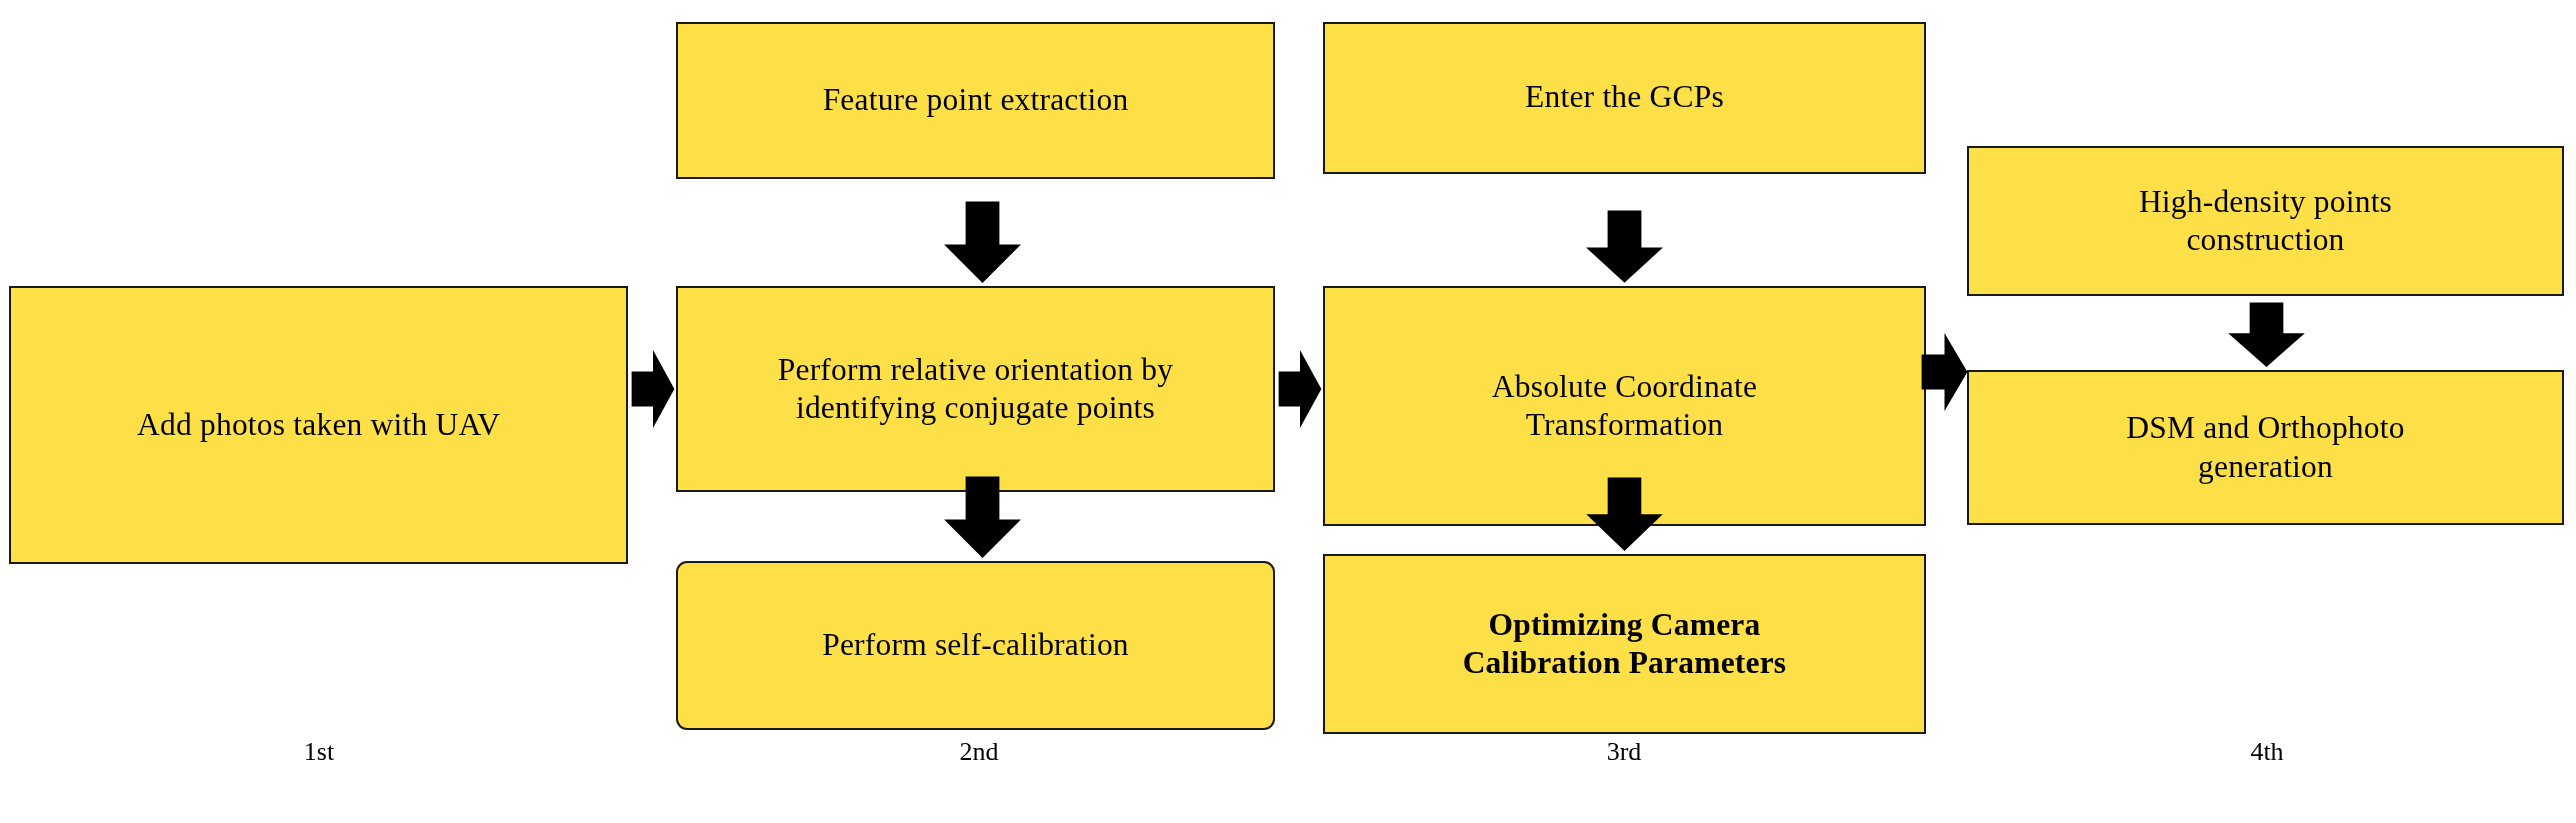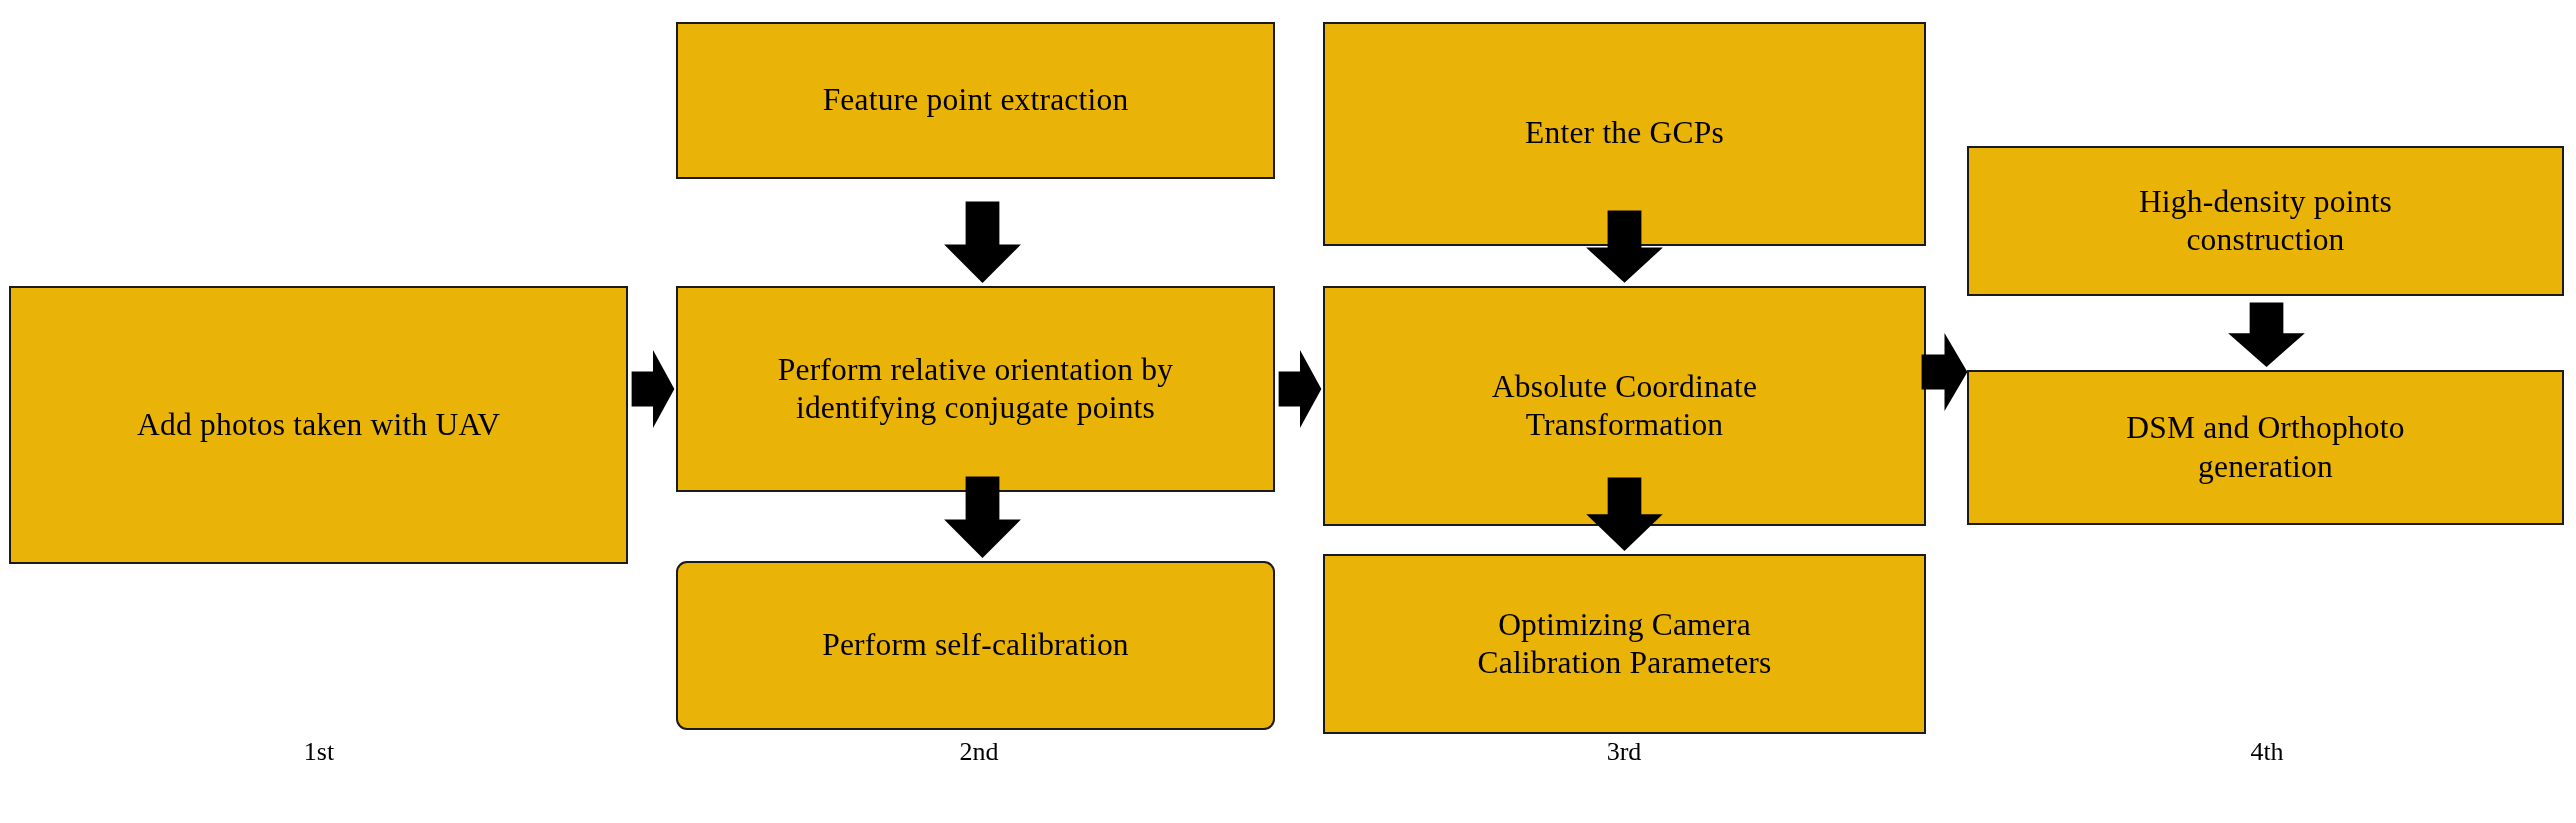--- a/index.html
+++ b/index.html
@@ -19,21 +19,21 @@
     height: 824px;
     background: #ffffff;
     overflow: hidden;
   }
 
   
   .node {
     position: absolute;
     box-sizing: border-box;
     border: 2.3px solid #1a1a1a;
-    background: #eab308;
+    background: #fde047;
     display: flex;
     align-items: center;
     justify-content: center;
     text-align: center;
     padding: 3.1px 7.7px;
   }
   .node .node-text {
     font-size: 31.5px;
     line-height: 1.22;
     letter-spacing: 0.2px;
@@ -71,30 +71,30 @@
 
   <div class="node" style="left:676px; top:286px; width:599px; height:206px;">
     <span class="node-text">Perform relative orientation by
 identifying conjugate points</span>
   </div>
 
   <div class="node" style="left:676px; top:561px; width:599px; height:169px;border-radius:11px;">
     <span class="node-text">Perform self-calibration</span>
   </div>
 
-  <div class="node" style="left:1323px; top:21.5px; width:603px; height:224px;">
+  <div class="node" style="left:1323px; top:21.5px; width:603px; height:152px;">
     <span class="node-text">Enter the GCPs</span>
   </div>
 
   <div class="node" style="left:1323px; top:286px; width:603px; height:240px;">
     <span class="node-text">Absolute Coordinate
 Transformation</span>
   </div>
 
-  <div class="node" style="left:1323px; top:554px; width:603px; height:180px;">
+  <div class="node" style="left:1323px; top:554px; width:603px; height:180px;font-weight:bold;">
     <span class="node-text">Optimizing Camera
 Calibration Parameters</span>
   </div>
 
   <div class="node" style="left:1967px; top:146px; width:597px; height:150px;">
     <span class="node-text">High-density points
 construction</span>
   </div>
 
   <div class="node" style="left:1967px; top:370px; width:597px; height:155px;">

